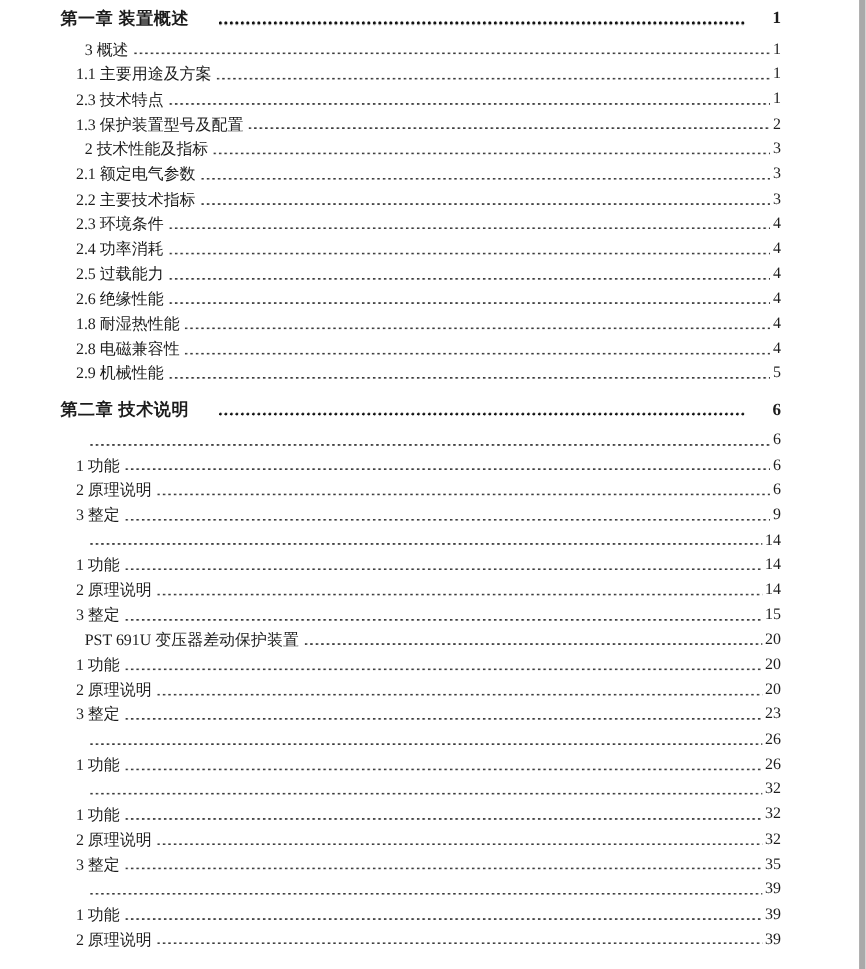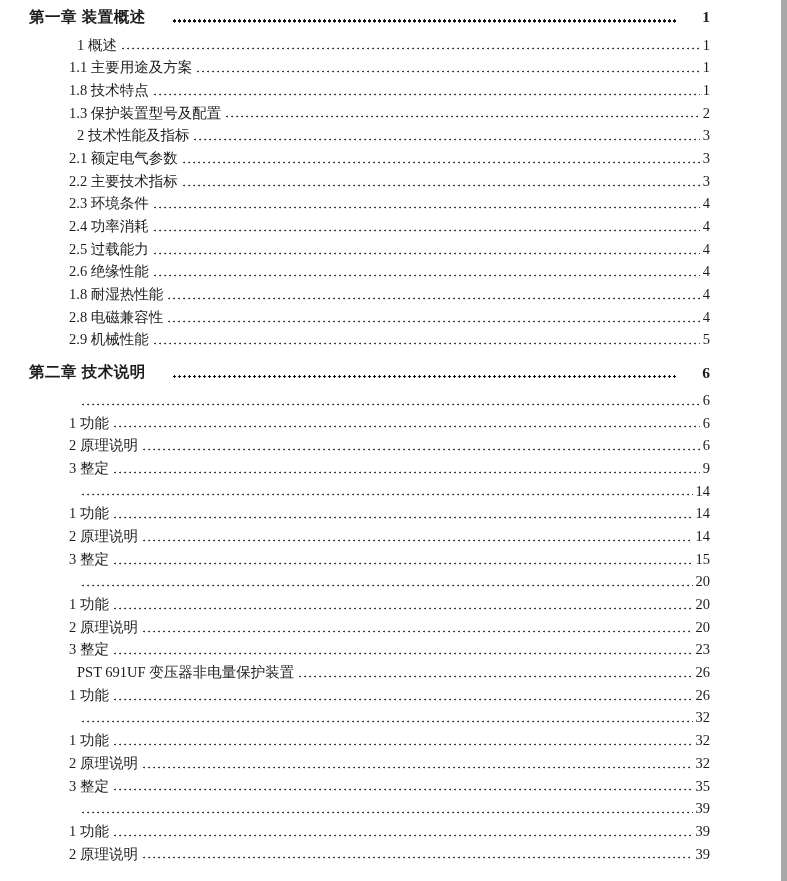--- a/index.html
+++ b/index.html
@@ -29,21 +29,21 @@
     padding-top: 6px;
   }
   .toc-row {
     display: flex;
     align-items: center;
     height: 22.7px;
     padding-right: 77px;
     font-size: 14.5px;
     white-space: nowrap;
   }
-  .toc-row.level-0 { padding-left: 29px; gap: 22px; }
+  .toc-row.level-0 { padding-left: 55px; gap: 22px; }
   .toc-row.level-1 { padding-left: 77px; }
   .toc-row.level-2 { padding-left: 69px; }
   .toc-row.chapter {
     font-weight: bold;
     font-size: 15.5px;
     margin-top: 10px;
     margin-bottom: 5px;
   }
   .toc-row.chapter:first-child { margin-top: 0; }
   .chapter .toc-label {
@@ -84,31 +84,31 @@
 <body>
 
 <div class="page">
   <div class="toc" id="toc-container">
       <div class="toc-row level-0 chapter">
     <span class="toc-label">第一章 装置概述</span>
     <span class="toc-dots"></span>
     <span class="toc-page">1</span>
   </div>
       <div class="toc-row level-1">
-    <span class="toc-label">1 概述</span>
+    <span class="toc-label">3 概述</span>
     <span class="toc-dots"></span>
     <span class="toc-page">1</span>
   </div>
       <div class="toc-row level-2">
     <span class="toc-label">1.1 主要用途及方案</span>
     <span class="toc-dots"></span>
     <span class="toc-page">1</span>
   </div>
       <div class="toc-row level-2">
-    <span class="toc-label">1.8 技术特点</span>
+    <span class="toc-label">2.3 技术特点</span>
     <span class="toc-dots"></span>
     <span class="toc-page">1</span>
   </div>
       <div class="toc-row level-2">
     <span class="toc-label">1.3 保护装置型号及配置</span>
     <span class="toc-dots"></span>
     <span class="toc-page">2</span>
   </div>
       <div class="toc-row level-1">
     <span class="toc-label">2 技术性能及指标</span>
@@ -197,40 +197,40 @@
     <span class="toc-label">2 原理说明</span>
     <span class="toc-dots"></span>
     <span class="toc-page">14</span>
   </div>
       <div class="toc-row level-2">
     <span class="toc-label">3 整定</span>
     <span class="toc-dots"></span>
     <span class="toc-page">15</span>
   </div>
       <div class="toc-row level-1">
+    <span class="toc-label">PST 691U 变压器差动保护装置</span>
     <span class="toc-dots"></span>
     <span class="toc-page">20</span>
   </div>
       <div class="toc-row level-2">
     <span class="toc-label">1 功能</span>
     <span class="toc-dots"></span>
     <span class="toc-page">20</span>
   </div>
       <div class="toc-row level-2">
     <span class="toc-label">2 原理说明</span>
     <span class="toc-dots"></span>
     <span class="toc-page">20</span>
   </div>
       <div class="toc-row level-2">
     <span class="toc-label">3 整定</span>
     <span class="toc-dots"></span>
     <span class="toc-page">23</span>
   </div>
       <div class="toc-row level-1">
-    <span class="toc-label">PST 691UF 变压器非电量保护装置</span>
     <span class="toc-dots"></span>
     <span class="toc-page">26</span>
   </div>
       <div class="toc-row level-2">
     <span class="toc-label">1 功能</span>
     <span class="toc-dots"></span>
     <span class="toc-page">26</span>
   </div>
       <div class="toc-row level-1">
     <span class="toc-dots"></span>

